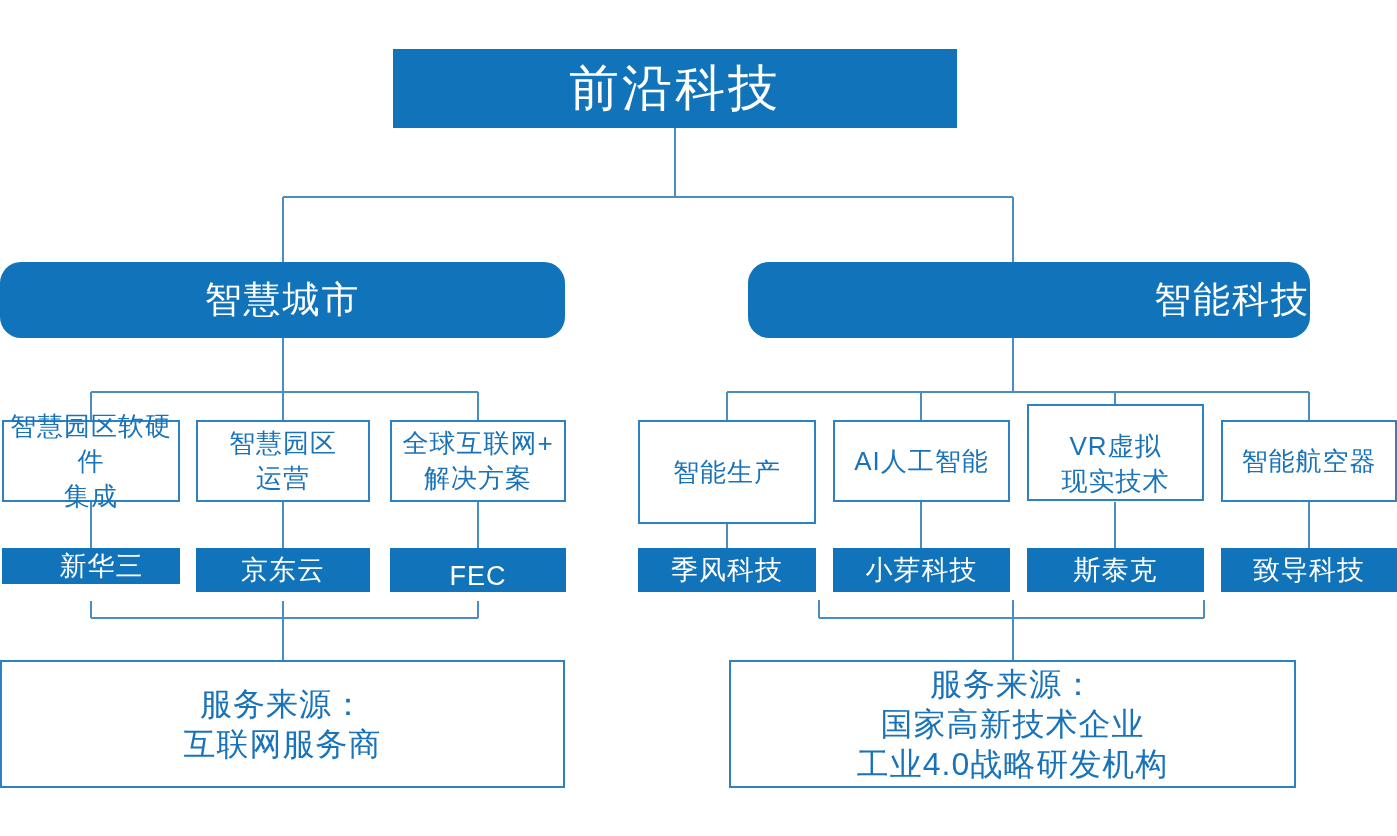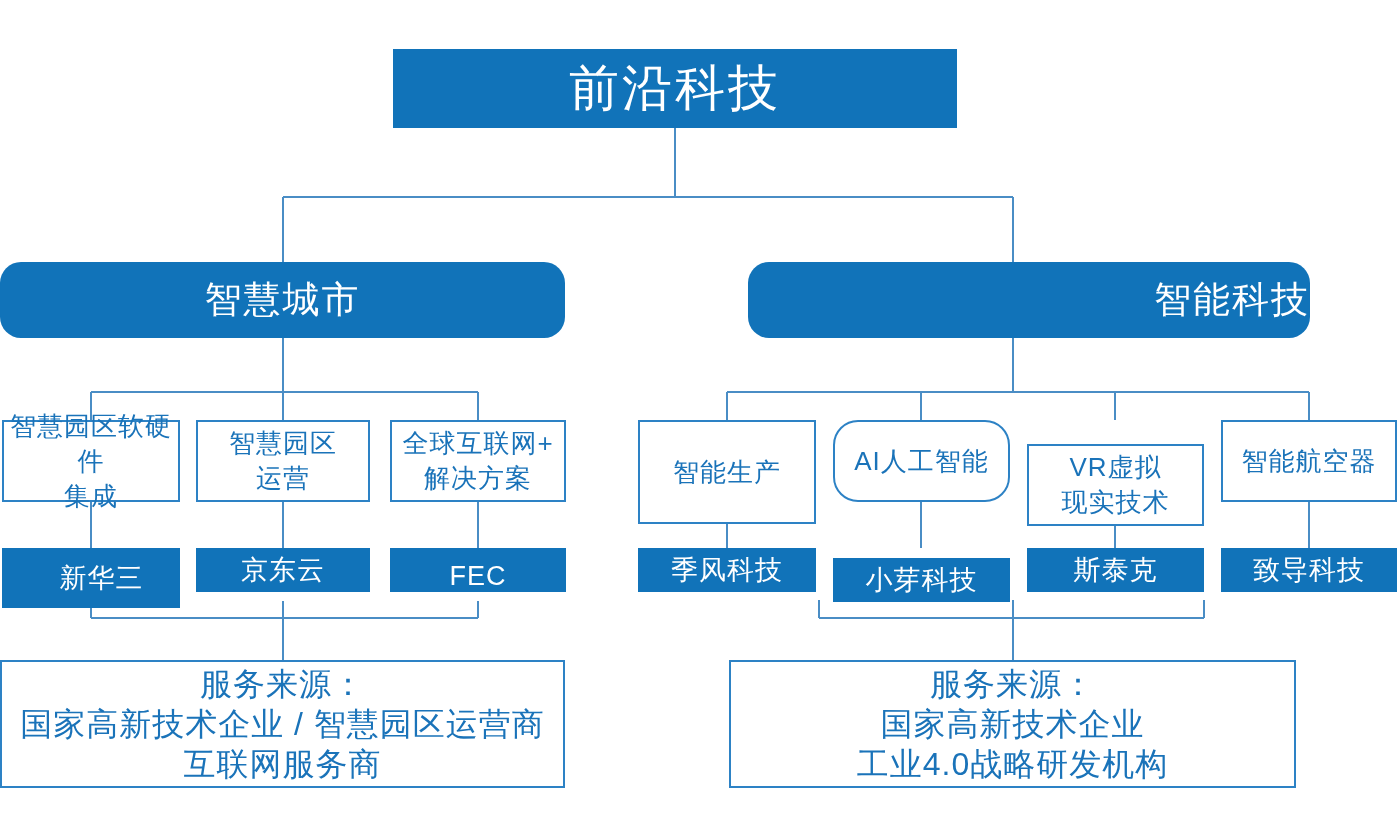--- a/index.html
+++ b/index.html
@@ -88,59 +88,58 @@
   </div>
   <div class="box outlined tier3-box" style="left:390px; top:420px; width:176px; height:82px;">
     <span class="line">全球互联网+</span>
     <span class="line">解决方案</span>
   </div>
 
   <div class="box outlined tier3-box" style="left:638px; top:420px; width:178px; height:104px;">
     <span class="line">智能生产</span>
 
   </div>
-  <div class="box outlined tier3-box" style="left:833px; top:420px; width:177px; height:82px;border-radius:25px;">
+  <div class="box outlined tier3-box" style="left:833px; top:420px; width:177px; height:82px;">
     <span class="line">AI人工智能</span>
 
   </div>
-  <div class="box outlined tier3-box" style="left:1027px; top:444px; width:177px; height:82px;">
+  <div class="box outlined tier3-box" style="left:1027px; top:404px; width:177px; height:97px;justify-content:flex-end;">
     <span class="line">VR虚拟</span>
     <span class="line">现实技术</span>
   </div>
   <div class="box outlined tier3-box" style="left:1221px; top:420px; width:176px; height:82px;">
     <span class="line">智能航空器</span>
 
   </div>
 
-  <div class="box filled company-box" style="left:2px; top:548px; width:178px; height:60px;padding-left:21px;">
+  <div class="box filled company-box" style="left:2px; top:548px; width:178px; height:36px;padding-left:21px;">
     <span class="line">新华三</span>
   </div>
   <div class="box filled company-box" style="left:196px; top:548px; width:174px; height:44px;">
     <span class="line">京东云</span>
   </div>
   <div class="box filled company-box" style="left:390px; top:548px; width:176px; height:44px;justify-content:flex-end;">
     <span class="line">FEC</span>
   </div>
 
   <div class="box filled company-box" style="left:638px; top:548px; width:178px; height:44px;">
     <span class="line">季风科技</span>
   </div>
-  <div class="box filled company-box" style="left:833px; top:548px; width:177px; height:44px;margin-top:10px;">
+  <div class="box filled company-box" style="left:833px; top:548px; width:177px; height:44px;">
     <span class="line">小芽科技</span>
   </div>
   <div class="box filled company-box" style="left:1027px; top:548px; width:177px; height:44px;">
     <span class="line">斯泰克</span>
   </div>
   <div class="box filled company-box" style="left:1221px; top:548px; width:176px; height:44px;">
     <span class="line">致导科技</span>
   </div>
 
   <div class="box outlined source-box" style="left:0px; top:660px; width:565px; height:128px;">
     <span class="line">服务来源：</span>
-    <span class="line">国家高新技术企业 / 智慧园区运营商</span>
     <span class="line">互联网服务商</span>
   </div>
   <div class="box outlined source-box" style="left:729px; top:660px; width:567px; height:128px;">
     <span class="line">服务来源：</span>
     <span class="line">国家高新技术企业</span>
     <span class="line">工业4.0战略研发机构</span>
   </div>
 
 </div>
 

